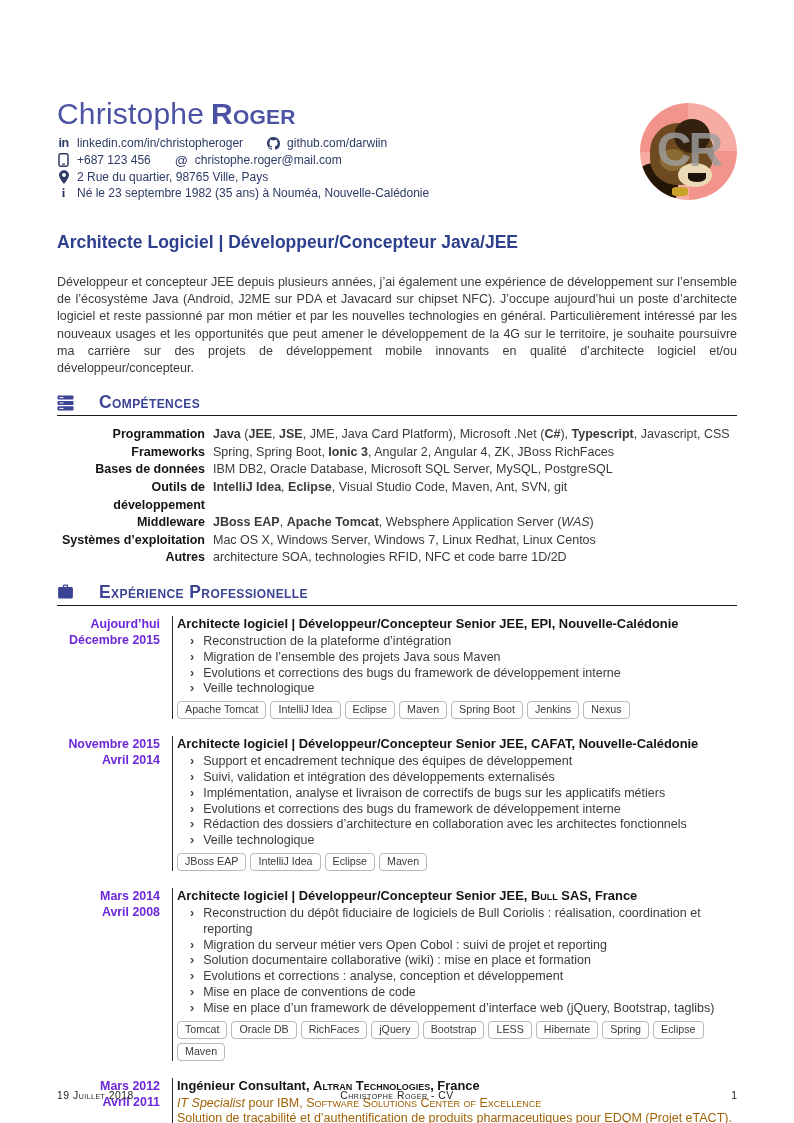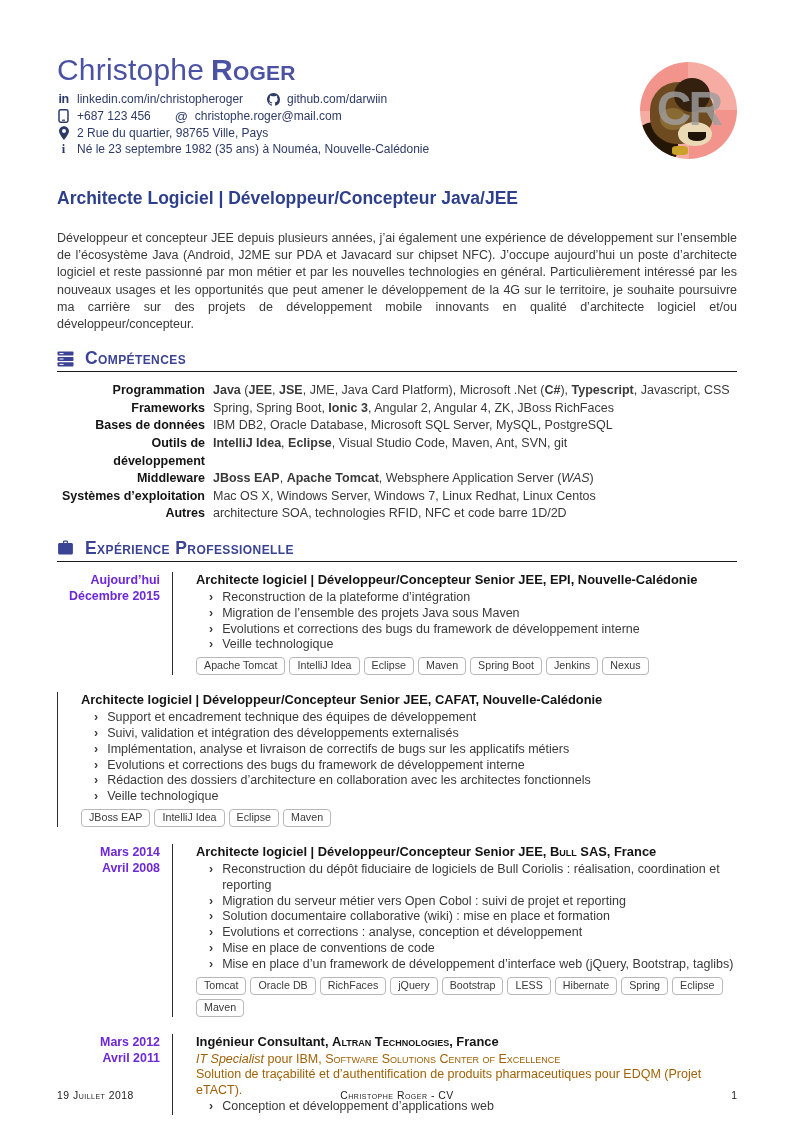--- a/index.html
+++ b/index.html
@@ -4,21 +4,21 @@
 <style>
   html,body{margin:0;padding:0;background:#fff;}
   body{font-family:"Liberation Sans","DejaVu Sans",sans-serif;-webkit-font-smoothing:antialiased;}
   .page{position:relative;width:794px;height:1123px;background:#fff;overflow:hidden;box-sizing:border-box;
         padding:54px 57px 0 57px;}
   .b{font-weight:700;}
   .i{font-style:italic;}
   .sc{font-variant:small-caps;}
 
   
-  .header{display:flex;justify-content:space-between;align-items:flex-end;}
+  .header{display:flex;justify-content:space-between;align-items:center;margin-top:44px;}
   .name{font-size:30px;line-height:32px;color:#4b52a3;letter-spacing:.2px;margin-bottom:7px;}
   .name .first{font-weight:400;}
   .name .last{font-weight:700;font-variant:small-caps;margin-left:7px;}
   .contact-line{display:flex;gap:24px;margin-bottom:3px;}
   .contact-item{display:flex;align-items:center;gap:7px;font-size:12px;line-height:13px;color:#2e3a66;}
   .cicon{display:inline-flex;width:13px;justify-content:center;align-items:center;color:#2e3a66;flex-shrink:0;}
   .cicon svg{display:block;}
   .cicon .ic-in{font-weight:700;font-size:12.5px;letter-spacing:-.5px;}
   .cicon .ic-at{font-weight:400;font-size:13px;}
   .cicon .ic-i{font-weight:900;font-size:12.5px;font-family:"Liberation Serif",serif;}
@@ -37,35 +37,35 @@
   .bear-chin{position:absolute;left:32px;top:84px;width:16px;height:9px;background:#c9a227;border-radius:30%;}
   .avatar-letters{position:absolute;left:50%;top:50%;transform:translate(-50%,-54%);
           font-size:48px;font-weight:700;color:rgba(158,158,158,.82);letter-spacing:-3px;}
 
   
   .cv-title{margin-top:29px;text-align:left;font-size:17.5px;color:#2d3f8d;font-weight:700;}
   .summary{margin-top:21px;font-size:12.5px;line-height:17.2px;color:#3a3a3a;text-align:justify;}
 
   
   .section{margin-top:15px;}
-  .sec-head{display:flex;align-items:center;gap:11px;color:#3b4394;text-align:center;}
+  .sec-head{display:flex;align-items:center;gap:25px;color:#3b4394;text-align:center;}
   .sec-icon{display:inline-flex;color:#3b4394;}
   .sec-label{font-variant:small-caps;font-size:17.5px;font-weight:600;letter-spacing:.4px;}
   .sec-rule{border-bottom:1.3px solid #1a1a1a;margin-top:2px;margin-bottom:10px;}
 
   
   .skill-row{display:flex;font-size:12.5px;line-height:17.6px;}
   .skill-label{width:148px;flex-shrink:0;text-align:right;font-weight:700;color:#141414;}
   .skill-value{margin-left:8px;color:#3a3a3a;}
 
   
   .entry{display:flex;margin-bottom:17px;}
   .entry-dates{width:103px;flex-shrink:0;padding-right:12px;text-align:right;
                font-size:12.4px;line-height:16px;font-weight:700;color:#6d28d9;}
-  .entry-body{border-left:1.4px solid #2b2b2b;padding-left:23px;flex:1;min-width:0;}
+  .entry-body{border-left:1.4px solid #2b2b2b;padding-left:4px;flex:1;min-width:0;}
   .entry-title{font-size:12.9px;font-weight:700;color:#141414;line-height:16px;margin-bottom:2px;}
   .entry-subline{font-size:12.5px;line-height:15.8px;color:#a16207;}
   .bullet{display:flex;align-items:baseline;padding-left:13px;gap:9px;
           font-size:12.5px;line-height:15.8px;color:#3a3a3a;}
   .chev{font-weight:700;color:#3f3f3f;flex-shrink:0;}
   .tags{display:flex;flex-wrap:wrap;gap:4px;margin-top:4px;}
   .tag{border:1px solid #b8b8b8;border-radius:4px;padding:1px 7px 2px;
        font-size:10.7px;line-height:13px;color:#3a3a3a;background:#fff;white-space:nowrap;}
 
   
@@ -241,20 +241,24 @@
               <span class="tag"><span>IntelliJ Idea</span></span>
               <span class="tag"><span>Eclipse</span></span>
               <span class="tag"><span>Maven</span></span>
               <span class="tag"><span>Spring Boot</span></span>
               <span class="tag"><span>Jenkins</span></span>
               <span class="tag"><span>Nexus</span></span>
             </div>
           </div>
         </div>
         <div class="entry">
+          <div class="entry-dates">
+            <div>Novembre 2015</div>
+            <div>Avril 2014</div>
+          </div>
           <div class="entry-body">
             <div class="entry-title"><span>Architecte logiciel | Développeur/Concepteur Senior JEE, CAFAT, Nouvelle-Calédonie</span></div>
             <div class="bullet">
               <span class="chev">›</span>
               <span><span>Support et encadrement technique des équipes de développement</span></span>
             </div>
             <div class="bullet">
               <span class="chev">›</span>
               <span><span>Suivi, validation et intégration des développements externalisés</span></span>
             </div>

